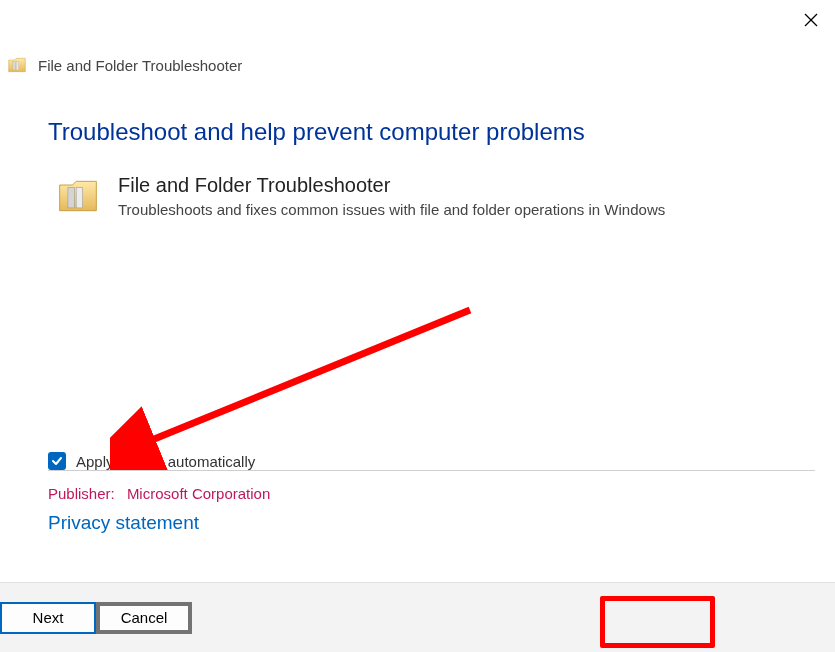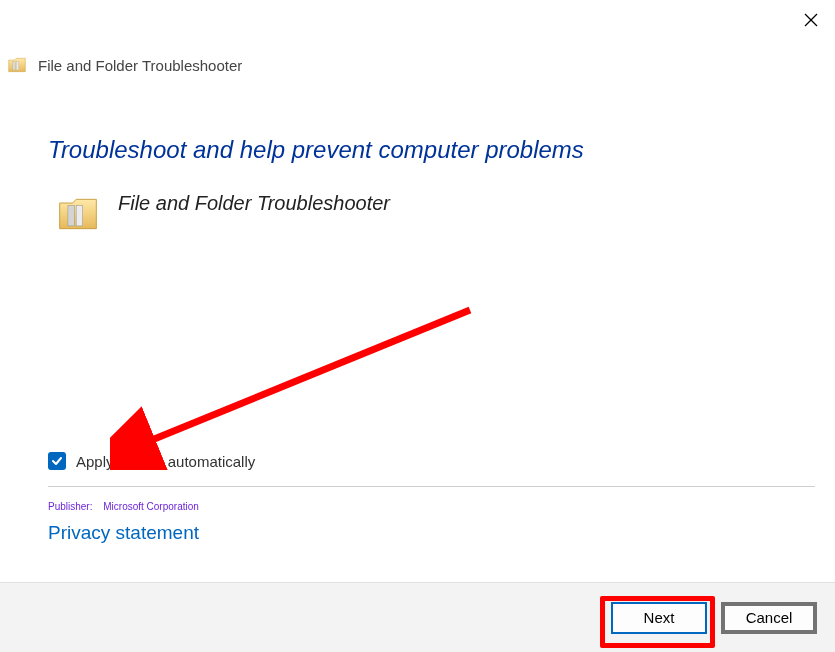--- a/index.html
+++ b/index.html
@@ -35,24 +35,23 @@
     .titlebar .folder-icon-small {
       width: 22px;
       height: 20px;
     }
     .titlebar-text {
       font-size: 15px;
       color: #444;
     }
     .content {
       position: absolute;
-      top: 136px;
+      top: 118px;
       left: 48px;
       right: 20px;
-      font-style: italic;
     }
     .main-heading {
       font-size: 24px;
       color: #003399;
       font-weight: 400;
       margin-bottom: 28px;
     }
     .tool-row {
       display: flex;
       align-items: flex-start;
@@ -77,21 +76,20 @@
     .lower-block {
       position: absolute;
       top: 452px;
       left: 48px;
       right: 20px;
     }
     .checkbox-row {
       display: flex;
       align-items: center;
       gap: 10px;
-      margin-bottom: 16px;
       cursor: pointer;
     }
     .checkbox {
       width: 18px;
       height: 18px;
       background: #0067c0;
       border-radius: 3px;
       display: flex;
       align-items: center;
       justify-content: center;
@@ -100,44 +98,43 @@
     .checkbox-label {
       font-size: 15px;
       color: #333;
     }
     .divider {
       height: 1px;
       background: #cfcfcf;
       margin-bottom: 14px;
     }
     .publisher-row {
-      font-size: 10px;
-      color: #6d28d9;
+      font-size: 15px;
+      color: #be185d;
       margin-bottom: 10px;
       margin-top: 8px;
     }
     .publisher-label { margin-right: 8px; }
     .privacy-link {
       font-size: 19px;
       color: #0067c0;
       cursor: pointer;
     }
     .footer {
       position: absolute;
       left: 0;
       right: 0;
       bottom: 0;
       height: 70px;
       background: #f3f3f3;
       border-top: 1px solid #e0e0e0;
       display: flex;
       align-items: center;
-      justify-content: flex-end;
+      justify-content: flex-start;
       padding-right: 18px;
-      gap: 14px;
     }
     .btn {
       min-width: 96px;
       height: 32px;
       font-size: 15px;
       font-family: inherit;
       background: #fdfdfd;
       border: 4px solid #737373;
       cursor: pointer;
       padding: 0 16px;
@@ -198,20 +195,21 @@
           <stop offset="0" stop-color="#ffe9a8"></stop>
           <stop offset="1" stop-color="#e6b95a"></stop>
         </linearGradient>
       </defs>
       <path d="M4 12 L18 12 L22 8 L44 8 L44 40 L4 40 Z" fill="url(#fgl)" stroke="#c49a3a" stroke-width="1"></path>
       <rect x="13" y="15" width="7" height="22" fill="#d4d4d4" stroke="#888" stroke-width="0.5"></rect>
       <rect x="22" y="15" width="7" height="22" fill="#ececec" stroke="#888" stroke-width="0.5"></rect>
     </svg>
     <div class="tool-texts">
       <div class="tool-title">File and Folder Troubleshooter</div>
+      <div class="tool-desc">Troubleshoots and fixes common issues with file and folder operations in Windows</div>
     </div>
   </div>
 </div>
 
 <div class="lower-block">
   <div class="checkbox-row">
     <div class="checkbox">
       <svg width="12" height="12" viewBox="0 0 12 12">
         <path d="M2 6 L5 9 L10 3" stroke="#fff" stroke-width="2" fill="none" stroke-linecap="round" stroke-linejoin="round"></path>
       </svg>

